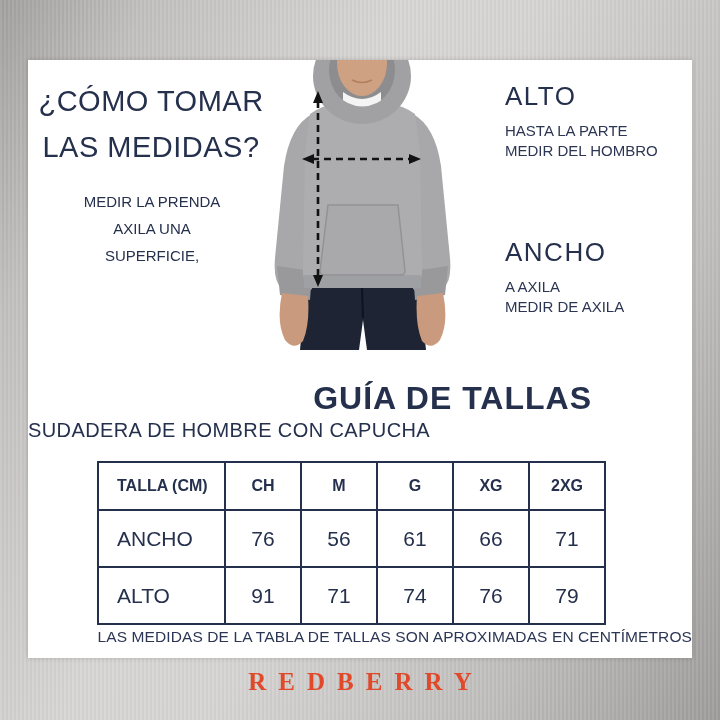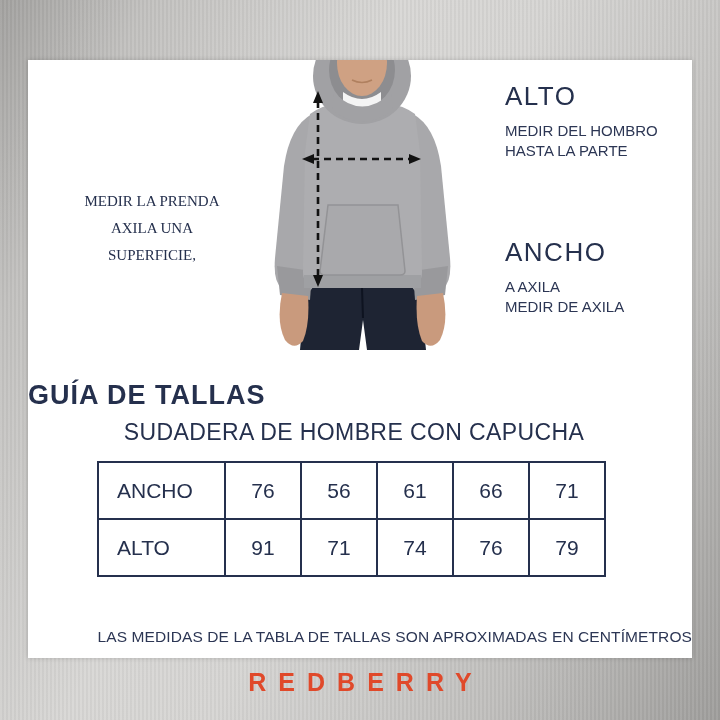--- a/index.html
+++ b/index.html
@@ -46,21 +46,20 @@
 
   
   .note-block {
     position: absolute;
     left: 24px; top: 128px;
     width: 200px;
     text-align: center;
     font-size: 15px;
     line-height: 27px;
     color: #25304d;
-    font-family: Liberation Serif, serif;
   }
 
   
   .figure {
     position: absolute;
     left: 212px; top: 0px;
     width: 245px; height: 290px;
   }
 
   
@@ -76,31 +75,30 @@
     margin-top: 9px;
     font-size: 15px;
     line-height: 20px;
     color: #2c3654;
   }
 
   
   .guide-title {
     position: absolute;
     left: 0; top: 320px; width: 564px;
-    text-align: left;
-    font-size: 27px;
+    text-align: right;
+    font-size: 32px;
     font-weight: bold;
     letter-spacing: 1px;
     color: #25304d;
   }
   .guide-subtitle {
     position: absolute;
     left: 0; top: 359px; width: 652px;
-    text-align: center;
-    font-size: 23px;
+    font-size: 20px;
     letter-spacing: 0.4px;
     color: #25304d;
   }
 
   table.size-table {
     position: absolute;
     left: 69px; top: 401px;
     width: 507px;
     border-collapse: collapse;
     table-layout: fixed;
@@ -134,29 +132,34 @@
   
   .brand {
     position: absolute;
     left: 0; top: 668px; width: 720px;
     text-align: center;
     font-size: 25px;
     font-weight: bold;
     letter-spacing: 12px;
     text-indent: 12px;
     color: #e0492a;
+    font-family: Liberation Serif, serif;
   }
 </style>
 </head>
 <body>
 
 <div class="frame">
 
   <div class="card">
 
+    <div class="title-block">
+      <div>¿CÓMO TOMAR</div>
+      <div>LAS MEDIDAS?</div>
+    </div>
 
     <div class="note-block">
       <div>MEDIR LA PRENDA</div>
       <div>AXILA UNA</div>
       <div>SUPERFICIE,</div>
     </div>
 
     <div class="figure">
       <svg width="245" height="290" viewBox="0 0 245 290">
 
@@ -199,22 +202,22 @@
           <line x1="72" y1="99" x2="171" y2="99" stroke="#121212" stroke-width="2.6" stroke-dasharray="7 5"></line>
           <polygon points="62,99 74,94 74,104" fill="#121212"></polygon>
           <polygon points="181,99 169,94 169,104" fill="#121212"></polygon>
         </g>
       </svg>
     </div>
 
     <div class="measure-block alto">
       <div class="measure-label">ALTO</div>
       <div class="measure-desc">
+        <div>HASTA LA PARTE</div>
         <div>MEDIR DEL HOMBRO</div>
-        <div>HASTA LA PARTE</div>
       </div>
     </div>
 
     <div class="measure-block ancho">
       <div class="measure-label">ANCHO</div>
       <div class="measure-desc">
         <div>A AXILA</div>
         <div>MEDIR DE AXILA</div>
       </div>
     </div>
@@ -225,20 +228,28 @@
     <table class="size-table">
       <colgroup>
         <col class="c-label">
           <col class="c-size">
           <col class="c-size">
         <col class="c-size">
           <col class="c-size">
           <col class="c-size">
       </colgroup>
       <tbody>
+          <tr class="hdr">
+        <th class="rowlabel">TALLA (CM)</th>
+        <th>CH</th>
+        <th>M</th>
+        <th>G</th>
+        <th>XG</th>
+        <th>2XG</th>
+      </tr>
       <tr class="datarow">
         <td class="rowlabel">ANCHO</td>
         <td>76</td>
         <td>56</td>
         <td>61</td>
         <td>66</td>
         <td>71</td>
       </tr>
       <tr class="datarow">
         <td class="rowlabel">ALTO</td>

